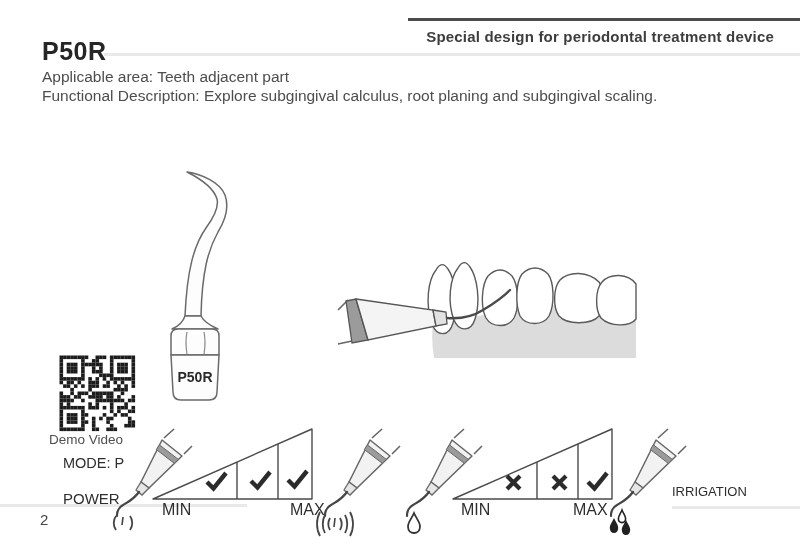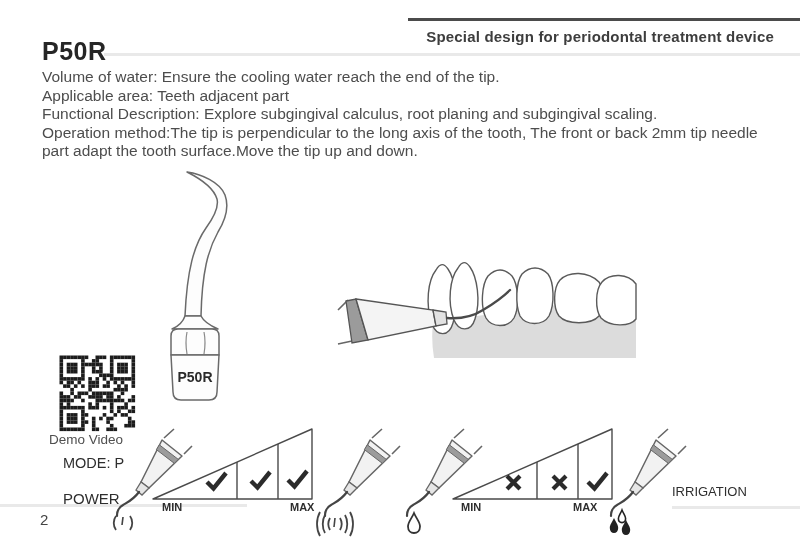--- a/index.html
+++ b/index.html
@@ -17,41 +17,39 @@
     left:42px;top:29px;font-size:25px;font-weight:800;color:#262626;letter-spacing:.5px;
   }
   .desc{
     left:42px;top:60px;width:734px;font-size:15.5px;line-height:18.5px;color:#4d4d4d;
   }
   .qr-caption{left:49px;top:424px;font-size:13.5px;color:#4f4f4f;}
   .bold-label{font-weight:normal;color:#2e2e2e;letter-spacing:0;}
   .mode-label{left:63px;top:447px;font-size:14.5px;}
   .power-label{left:63px;top:482px;font-size:15px;}
   .irrigation-label{left:672px;top:476px;font-size:13px;}
-  .minmax{font-size:11px;font-weight:bold;color:#2e2e2e;}
+  .minmax{font-size:16px;font-weight:normal;color:#2e2e2e;}
   .page-number{left:40px;top:503px;font-size:15px;color:#444444;}
   .mark{width:26px;height:24px;}
   .mark svg{display:block;}
   svg{overflow:visible;}
 </style>
 </head>
 <body>
 
 <div class="page">
 
   <div class="abs rule-dark" style="left:408px;top:10px;width:392px;"></div>
   <div class="abs tagline">Special design for periodontal treatment device</div>
   <div class="abs model">P50R</div>
   <div class="abs rule-light" style="left:104px;top:45px;width:696px;"></div>
 
   <div class="abs desc">
-    <div>Volume of water: Ensure the cooling water reach the end of the tip.</div>
     <div>Applicable area: Teeth adjacent part</div>
     <div>Functional Description: Explore subgingival calculus, root planing and subgingival scaling.</div>
-    <div>Operation method:The tip is perpendicular to the long axis of the tooth, The front or back 2mm tip needle part adapt the tooth surface.Move the tip up and down.</div>
   </div>
 
   <div class="abs" style="left:143px;top:158px;">
     <svg width="150" height="240" viewBox="0 0 150 240">
       <g fill="#fdfdfd" stroke="#6a6a6a" stroke-width="1.5" stroke-linejoin="round">
         <path d="M44,6 C58,13 71,23 74,33 C76,41 71,51 63,62 C51,79 44,104 42,150 L58,150 C59,106 65,84 75,66 C83,53 86,40 82,29 C77,16 58,8 44,6 Z"></path>
         <path d="M42,150 C40,156 36,160 29,163 L75,163 C68,160 61,156 58,150 Z"></path>
         <path d="M28,170 Q28,163 35,163 L69,163 Q76,163 76,170 L76,189 L28,189 Z"></path>
         <path d="M28,189 L76,189 L74,226 Q74,234 66,234 L38,234 Q30,234 30,226 Z"></path>
       </g>

